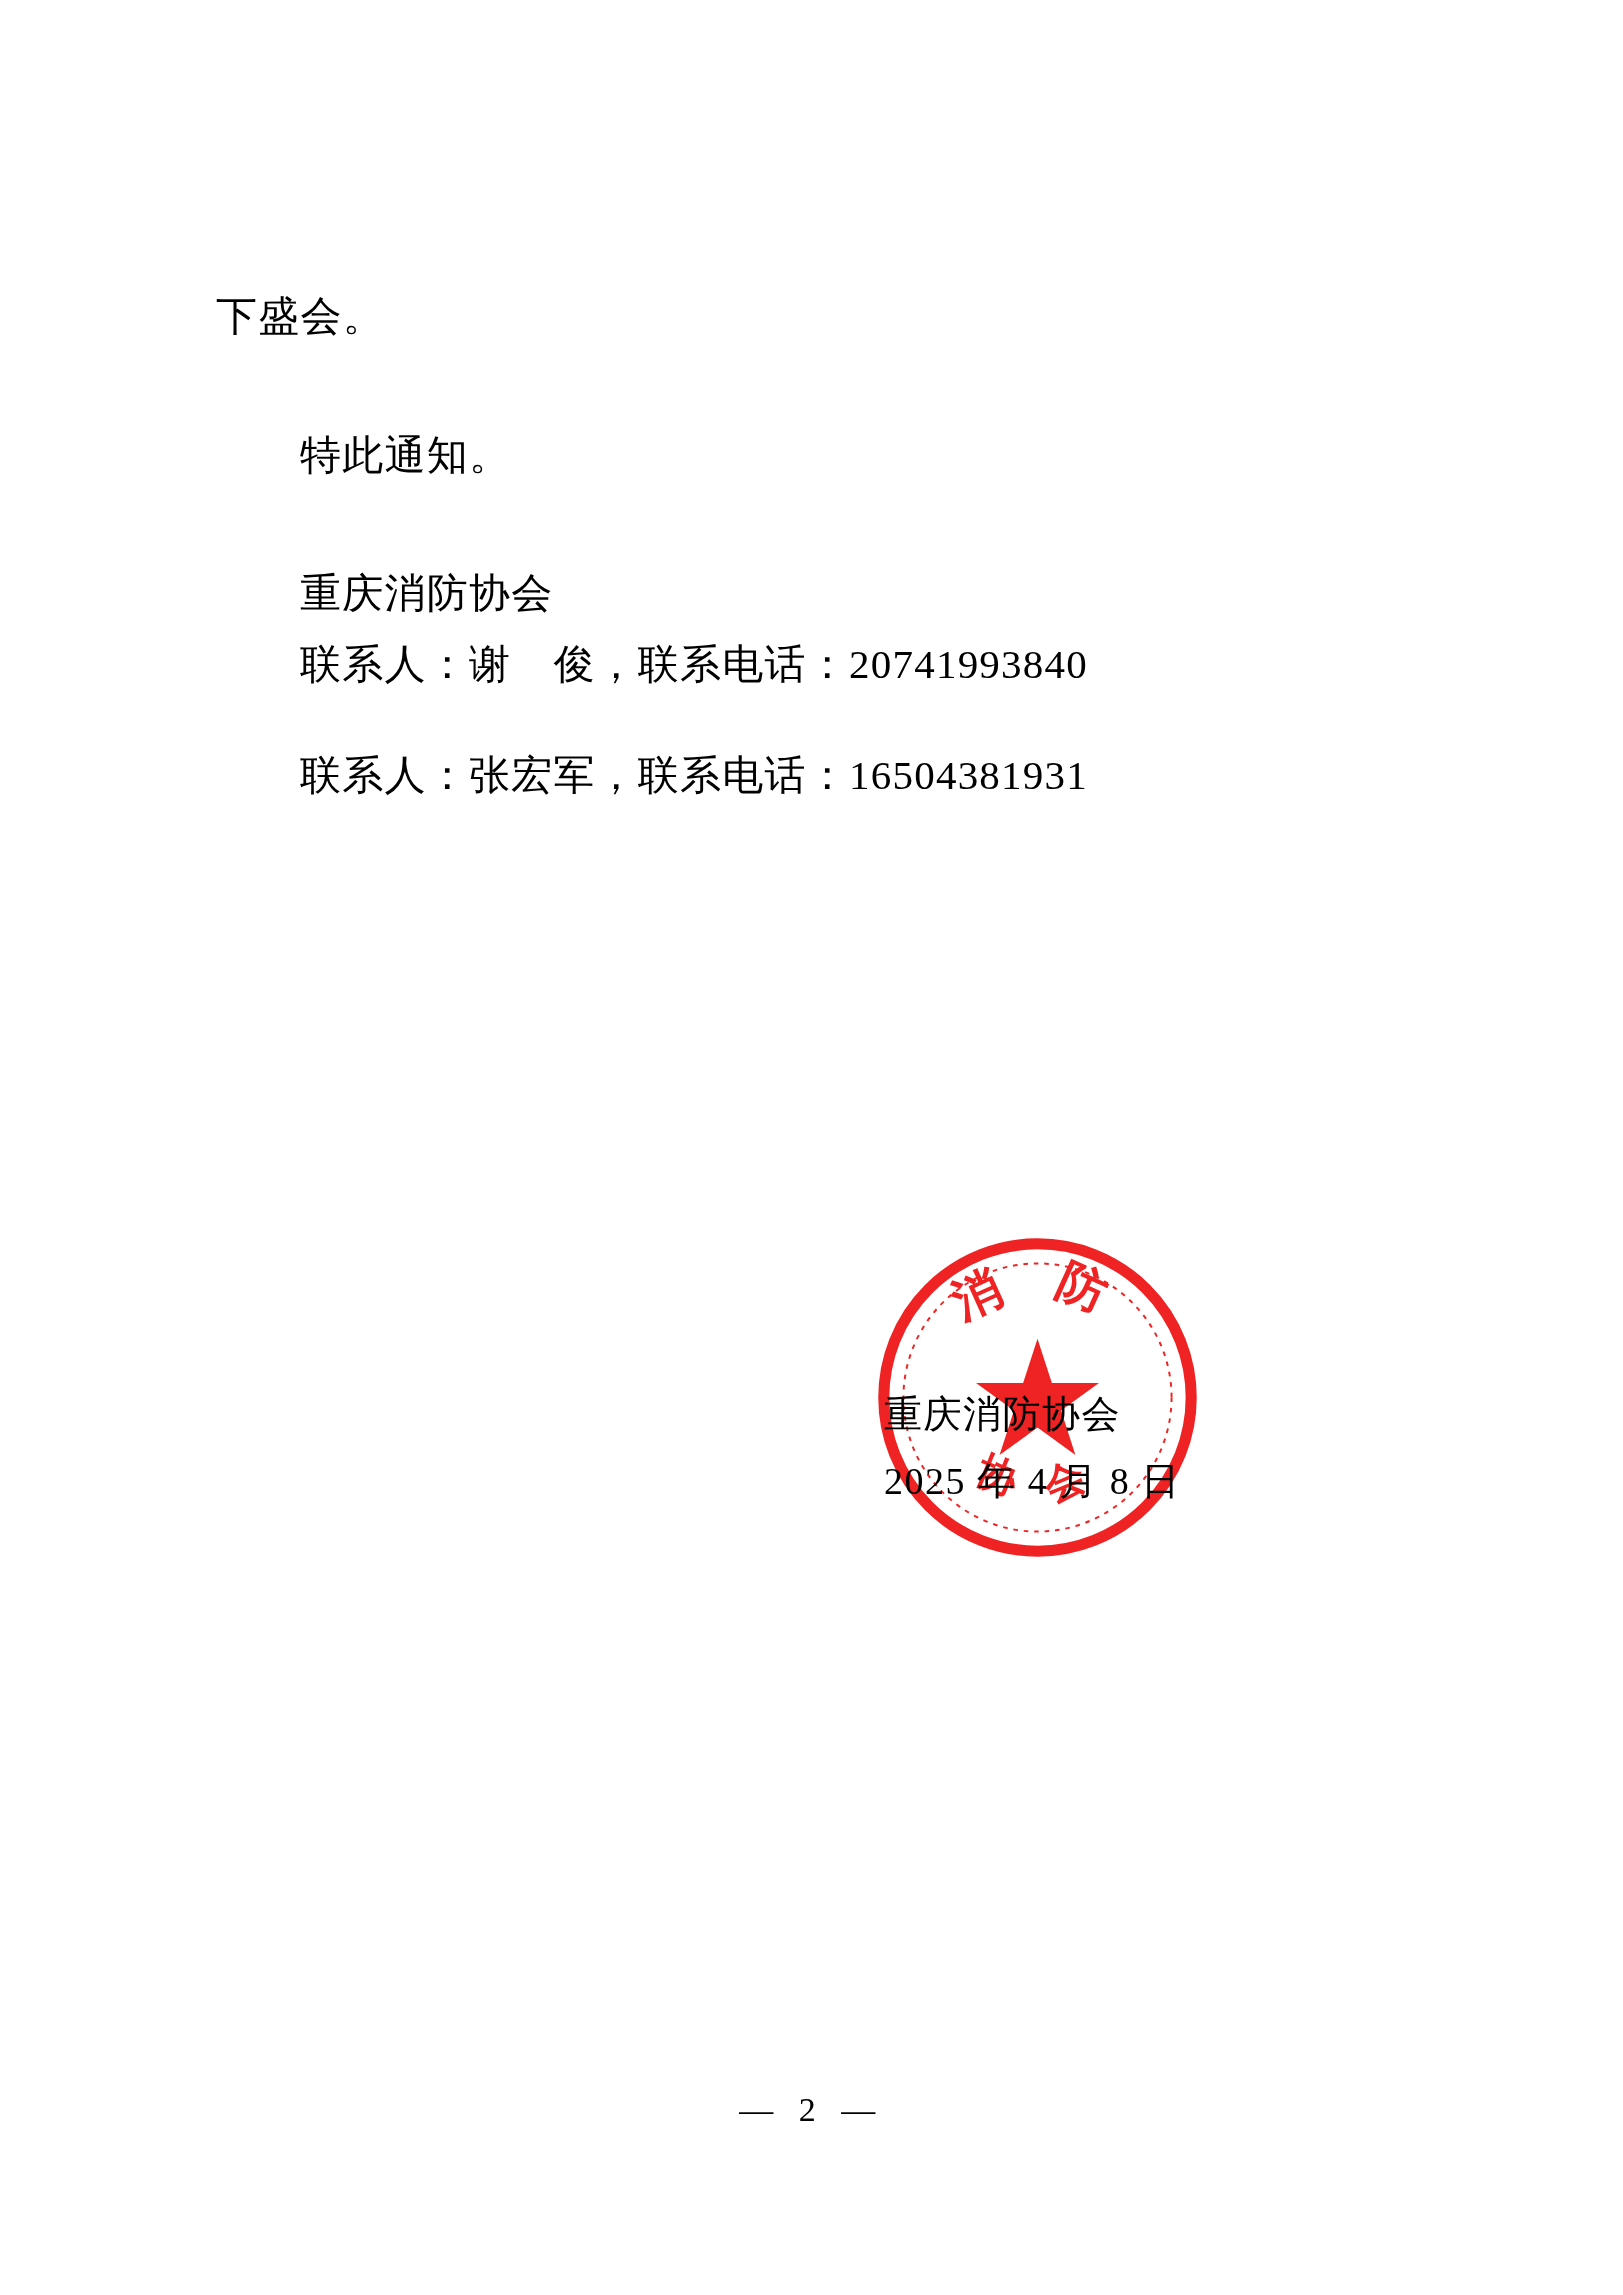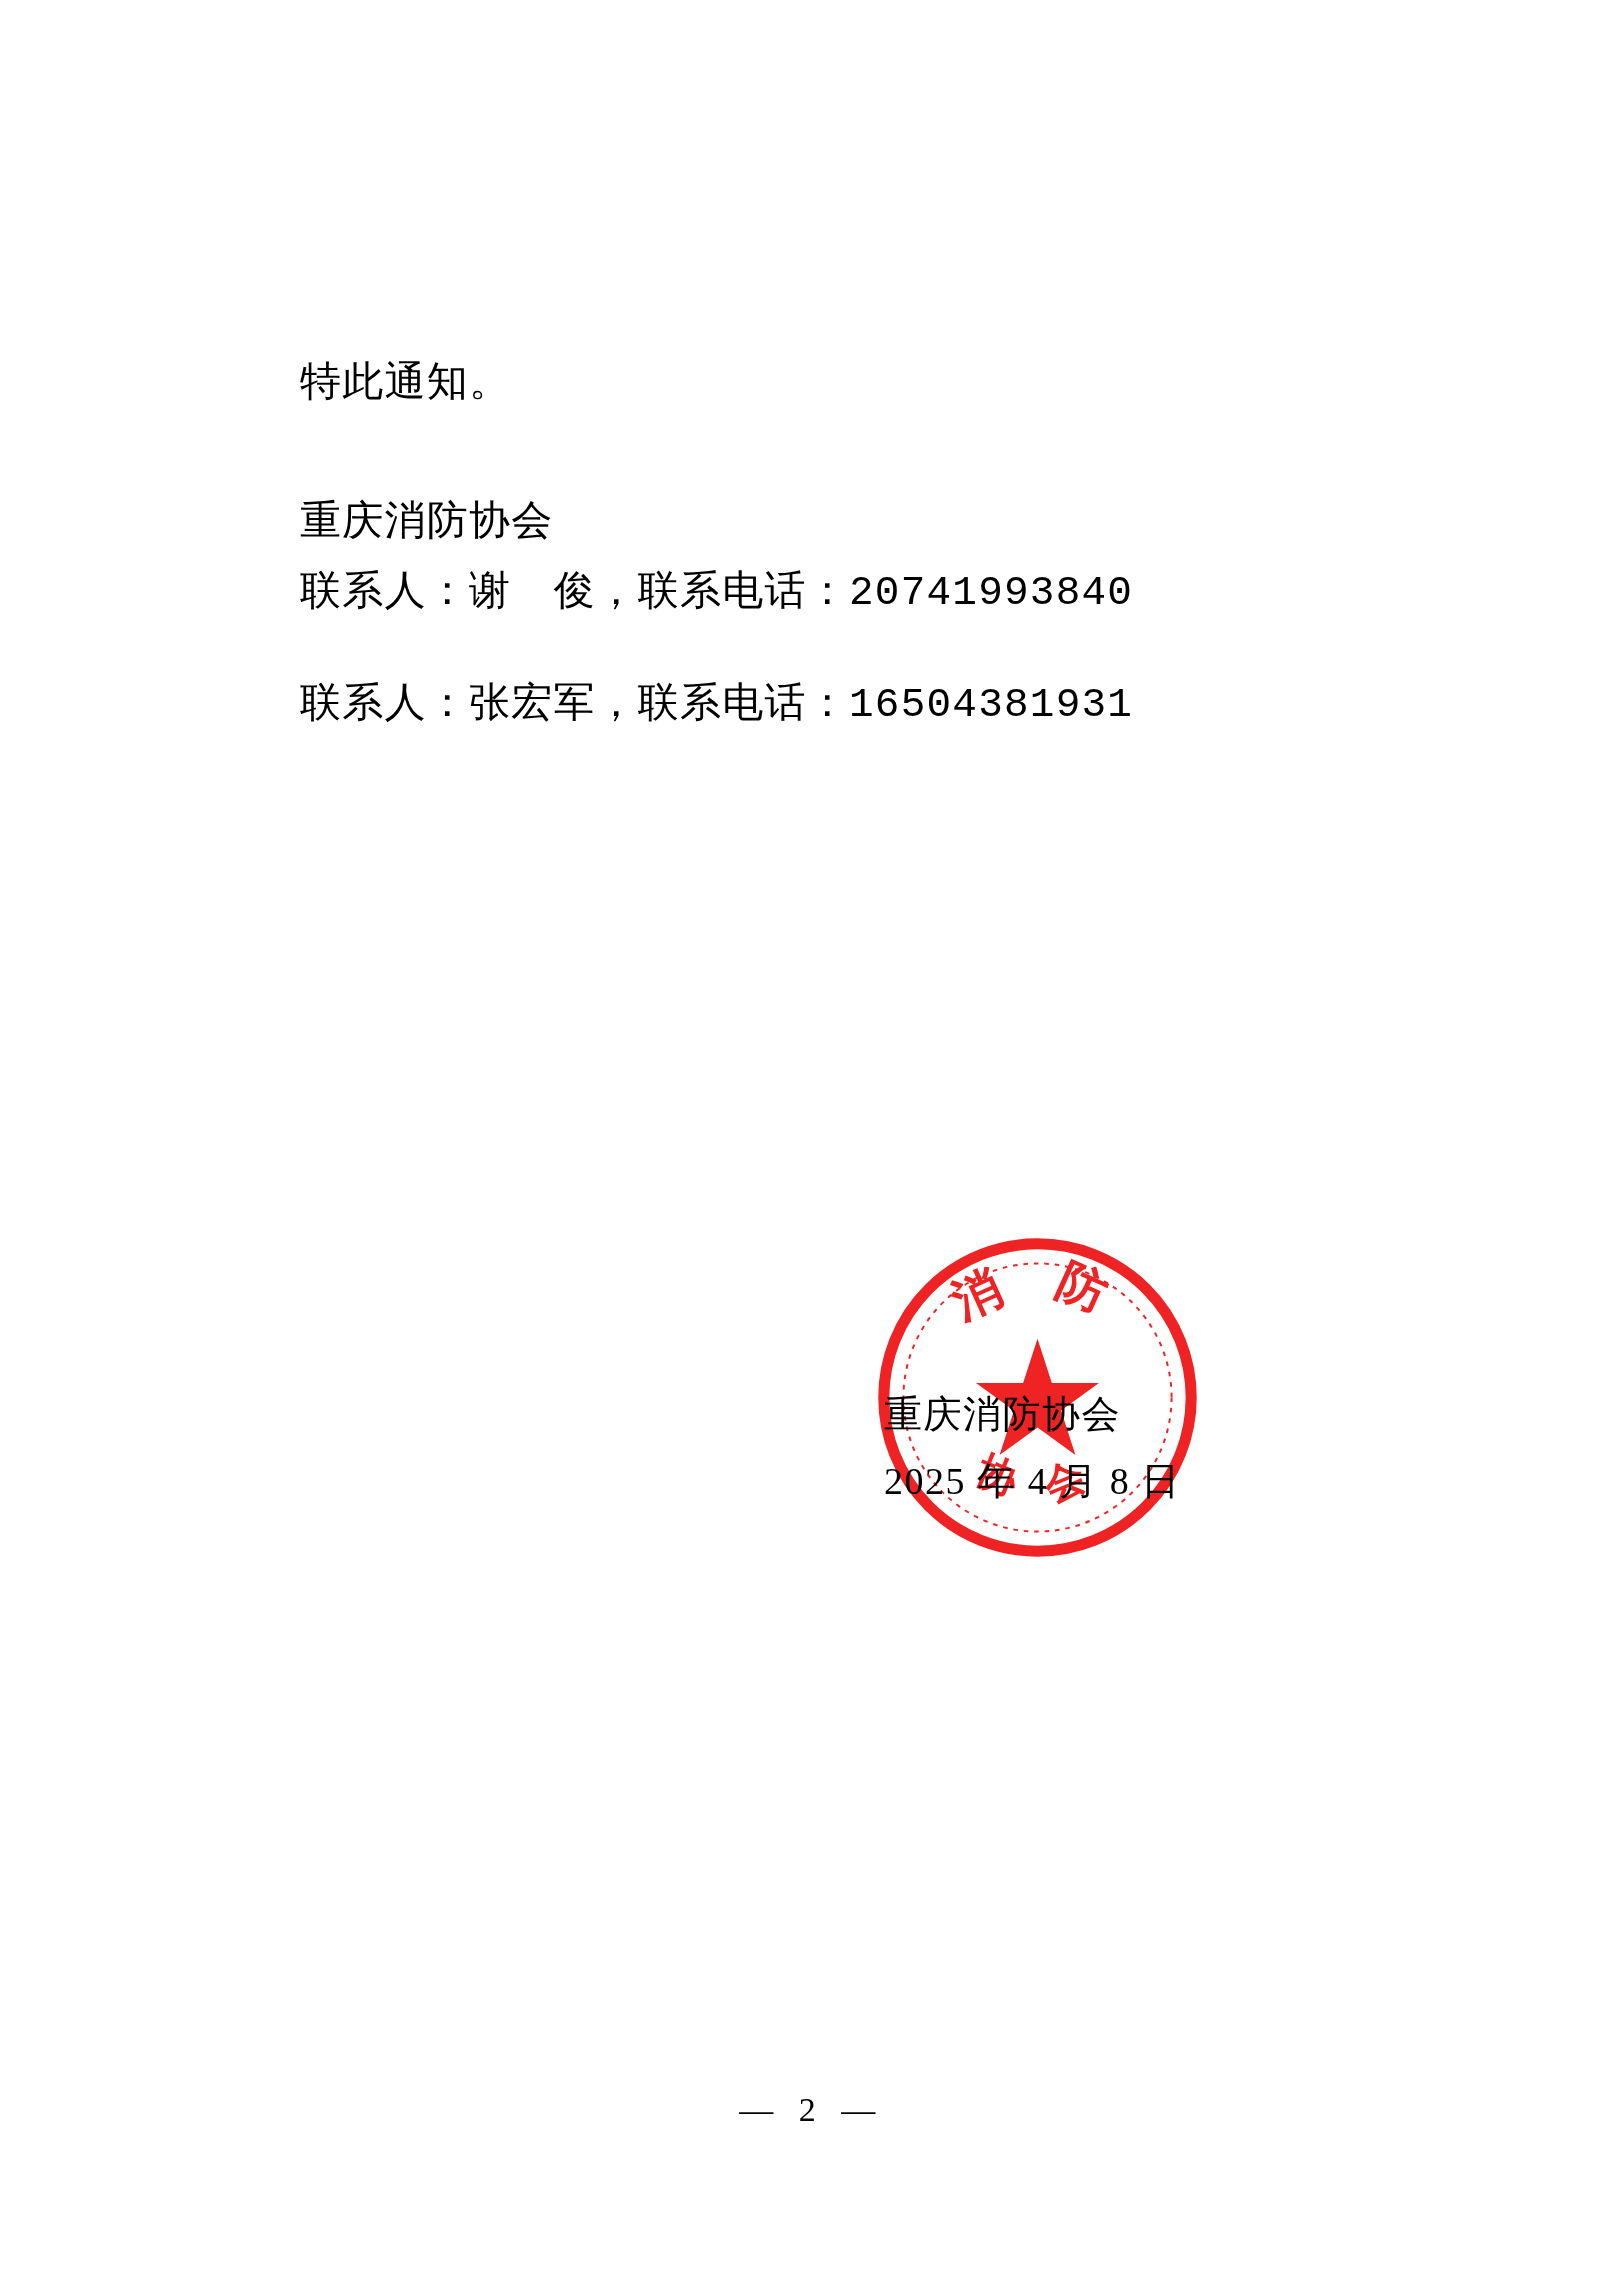--- a/index.html
+++ b/index.html
@@ -25,21 +25,20 @@
     width: 1204px;
   }
   .para {
     font-size: 41px;
     line-height: 1.72;
     letter-spacing: 0.03em;
     white-space: pre;
   }
   .para.indent {
     text-indent: 84px;
-    font-family: Liberation Mono, monospace;
   }
   .gap-sm { height: 41px; }
   .gap-md { height: 68px; }
 
   
   .sign-block {
     position: absolute;
     left: 884px;
     top: 1381px;
     width: 458px;
@@ -77,20 +76,21 @@
     font-size: 34px;
     letter-spacing: 0.25em;
   }
 </style>
 </head>
 <body>
 
 <div class="page">
 
   <div class="body-text">
+    <div class="para">下盛会。</div>
     <div class="gap-md"></div>
     <div class="para indent">特此通知。</div>
     <div class="gap-md"></div>
     <div class="para indent">重庆消防协会</div>
     <div class="para indent">联系人：谢　俊，联系电话：20741993840</div>
     <div class="gap-sm"></div>
     <div class="para indent">联系人：张宏军，联系电话：16504381931</div>
   </div>
 
   <div class="seal">

